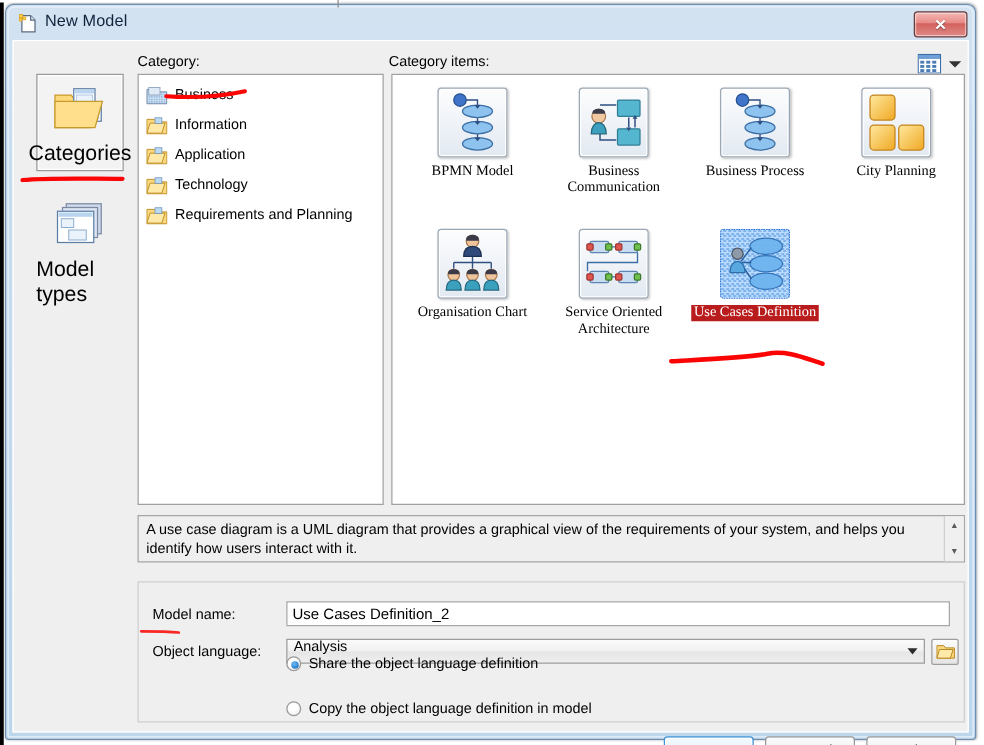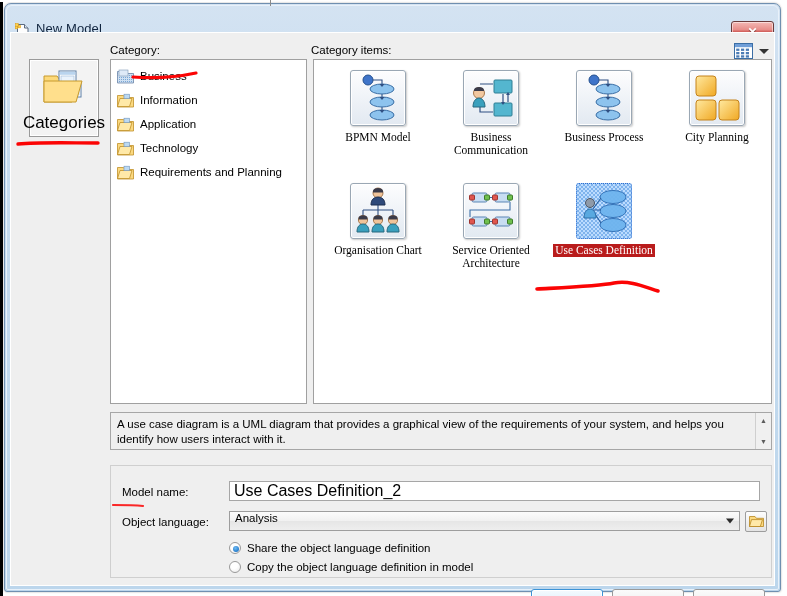--- a/index.html
+++ b/index.html
@@ -12,21 +12,21 @@
     border:1px solid #6f8fb0;border-radius:7px 7px 3px 3px;
     background:linear-gradient(180deg,#d4e3f2 0%,#c7dcef 22%,#bcd6ec 100%);
     box-shadow:0 0 2px rgba(0,0,0,.35);
     box-sizing:border-box;
   }
   .window-inner-edge{
     position:absolute;left:1px;top:1px;right:1px;bottom:1px;
     border:1px solid #e8f1fa;border-radius:6px 6px 2px 2px;pointer-events:none;
   }
   .titlebar{
-    position:absolute;left:0;top:12px;width:100%;height:20px;
+    position:absolute;left:0;top:0;width:100%;height:20px;
     border-radius:6px 6px 0 0;
   }
   .title-icon{
     position:absolute;left:10px;top:7px;width:15px;height:16px;
   }
   .title-text{
     position:absolute;left:31px;top:5px;font-size:13px;color:#10243e;
     letter-spacing:.1px;white-space:nowrap;
   }
   .btn-close{
@@ -114,21 +114,21 @@
     position:absolute;left:0;width:15px;height:15px;display:flex;
     align-items:center;justify-content:center;color:#5c5c5c;font-size:7px;
   }
 
   
   .groupbox{
     position:absolute;border:1px solid #cfcfcf;box-sizing:border-box;background:transparent;
   }
   .textfield{
     position:absolute;background:#ffffff;border:1px solid #a6a6a6;box-sizing:border-box;
-    font-size:16px;color:#000;padding:2px 4px;display:flex;align-items:center;
+    font-size:12px;color:#000;padding:2px 4px;display:flex;align-items:center;
   }
   .combo{
     position:absolute;box-sizing:border-box;border:1px solid #9d9d9d;
     background:linear-gradient(180deg,#fbfbfb 0%,#f1f1f1 48%,#e6e6e6 52%,#eeeeee 100%);
     display:flex;align-items:flex-start;font-size:11.5px;color:#000;padding-left:5px;
   }
   .combo .arrow{
     position:absolute;right:5px;top:50%;transform:translateY(-50%);
     width:0;height:0;border-left:4px solid transparent;border-right:4px solid transparent;
     border-top:5px solid #2b2b2b;
@@ -235,20 +235,33 @@
             <rect x="19" y="8" width="13" height="7" fill="#eaf3fc" stroke="#9cb8d6" stroke-width=".6"></rect>
             <rect x="22" y="15" width="17" height="14" fill="#ffffff" stroke="#5d7fa6"></rect>
             <rect x="22.8" y="15.8" width="15.4" height="3" fill="#b9d4ee"></rect>
             <rect x="24" y="20" width="13" height="7" fill="#eaf3fc" stroke="#9cb8d6" stroke-width=".6"></rect>
             <path d="M2 13 h30 l8 0 -6 21 h-32 z" fill="#ffdf8c" stroke="#c79a2c" stroke-width="1"></path>
           </svg>
         </span>
         <span class="rlabel">Categories</span>
       </div>
 
+      <div class="rail-btn" style="left:18px;top:120px;">
+        <span class="ricon">
+          <svg width="44" height="40" viewBox="0 0 44 40">
+            <rect x="11" y="2" width="28" height="24" fill="#cfd9ea" stroke="#7b8aa5"></rect>
+            <rect x="8" y="5" width="28" height="24" fill="#dde5f2" stroke="#7b8aa5"></rect>
+            <rect x="4" y="8" width="29" height="25" fill="#ffffff" stroke="#5d7fa6"></rect>
+            <rect x="5" y="9" width="27" height="3.4" fill="#b9d4ee"></rect>
+            <rect x="7" y="14" width="10" height="7" fill="#eaf3fc" stroke="#7fa3c8" stroke-width=".7"></rect>
+            <rect x="13" y="23" width="14" height="8" fill="#eaf3fc" stroke="#7fa3c8" stroke-width=".7"></rect>
+          </svg>
+        </span>
+        <span class="rlabel">Model types</span>
+      </div>
 
       <div class="panel" style="left:99px;top:26px;width:197px;height:345px;">
         <div style="padding-top:4px;">
           <div class="cat-item sel">
             <span class="cicon">
               <svg width="17" height="15" viewBox="0 0 17 15">
                 <defs>
                   <pattern id="dotsel" width="2" height="2" patternUnits="userSpaceOnUse">
                     <rect width="2" height="2" fill="#cfe0f2"></rect>
                       <rect width="1" height="1" fill="#7aa7d6"></rect>
@@ -503,21 +516,21 @@
       </div>
       <div class="folderbtn" style="left:734px;top:478px;width:22px;height:21px;">
         <span>
           <svg width="15" height="13" viewBox="0 0 15 13">
             <path d="M0.5 1.5 h5.5 l1.4 1.8 h7.1 v8.2 h-14 z" fill="#fbd980" stroke="#b8871f" stroke-width=".8"></path>
             <path d="M2.5 4.6 h11 l-2.2 6.9 h-10.8 z" fill="#ffe9a8" stroke="#b8871f" stroke-width=".8"></path>
           </svg>
         </span>
       </div>
 
-      <div class="radio-row" style="left:218px;top:509px;align-items:center;">
+      <div class="radio-row" style="left:218px;top:492px;align-items:center;">
         <span class="radio on"></span>
         <span class="rtxt">Share the object language definition</span>
       </div>
       <div class="radio-row" style="left:218px;top:528px;">
         <span class="radio"></span>
         <span class="rtxt">Copy the object language definition in model</span>
       </div>
 
       <div class="dlgbtn default" style="left:520px;top:556px;">
         <span>OK</span>

